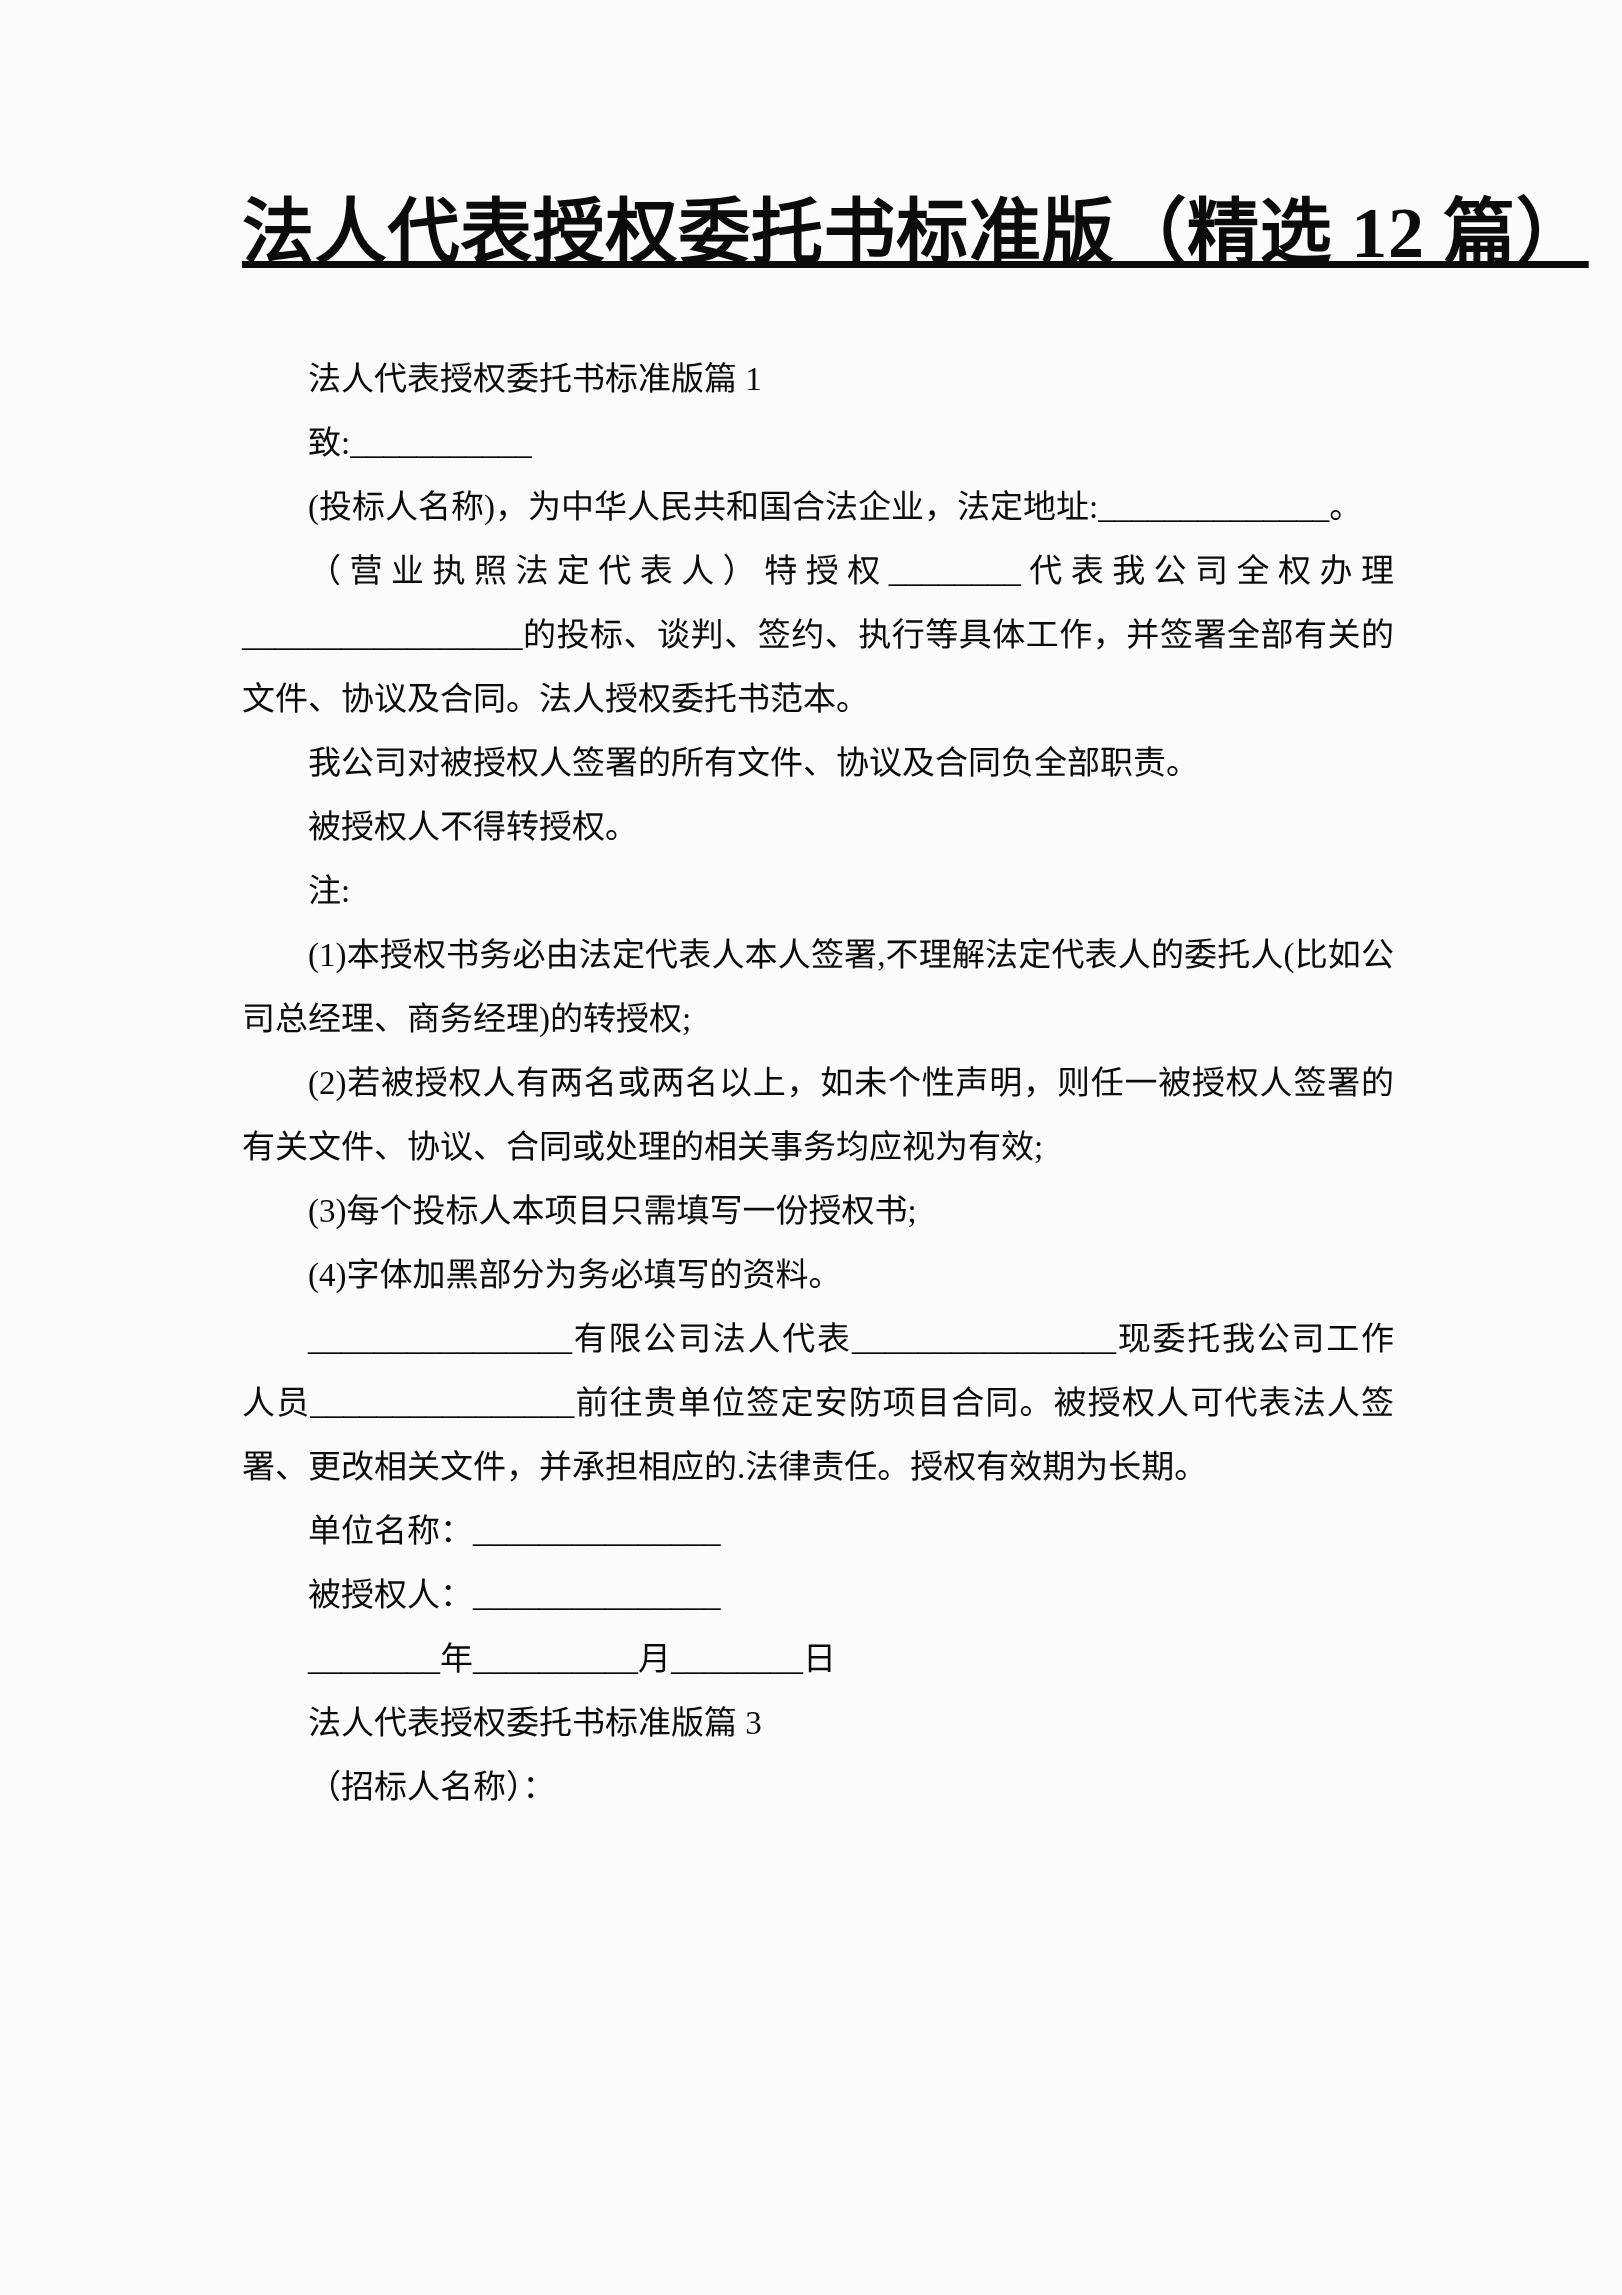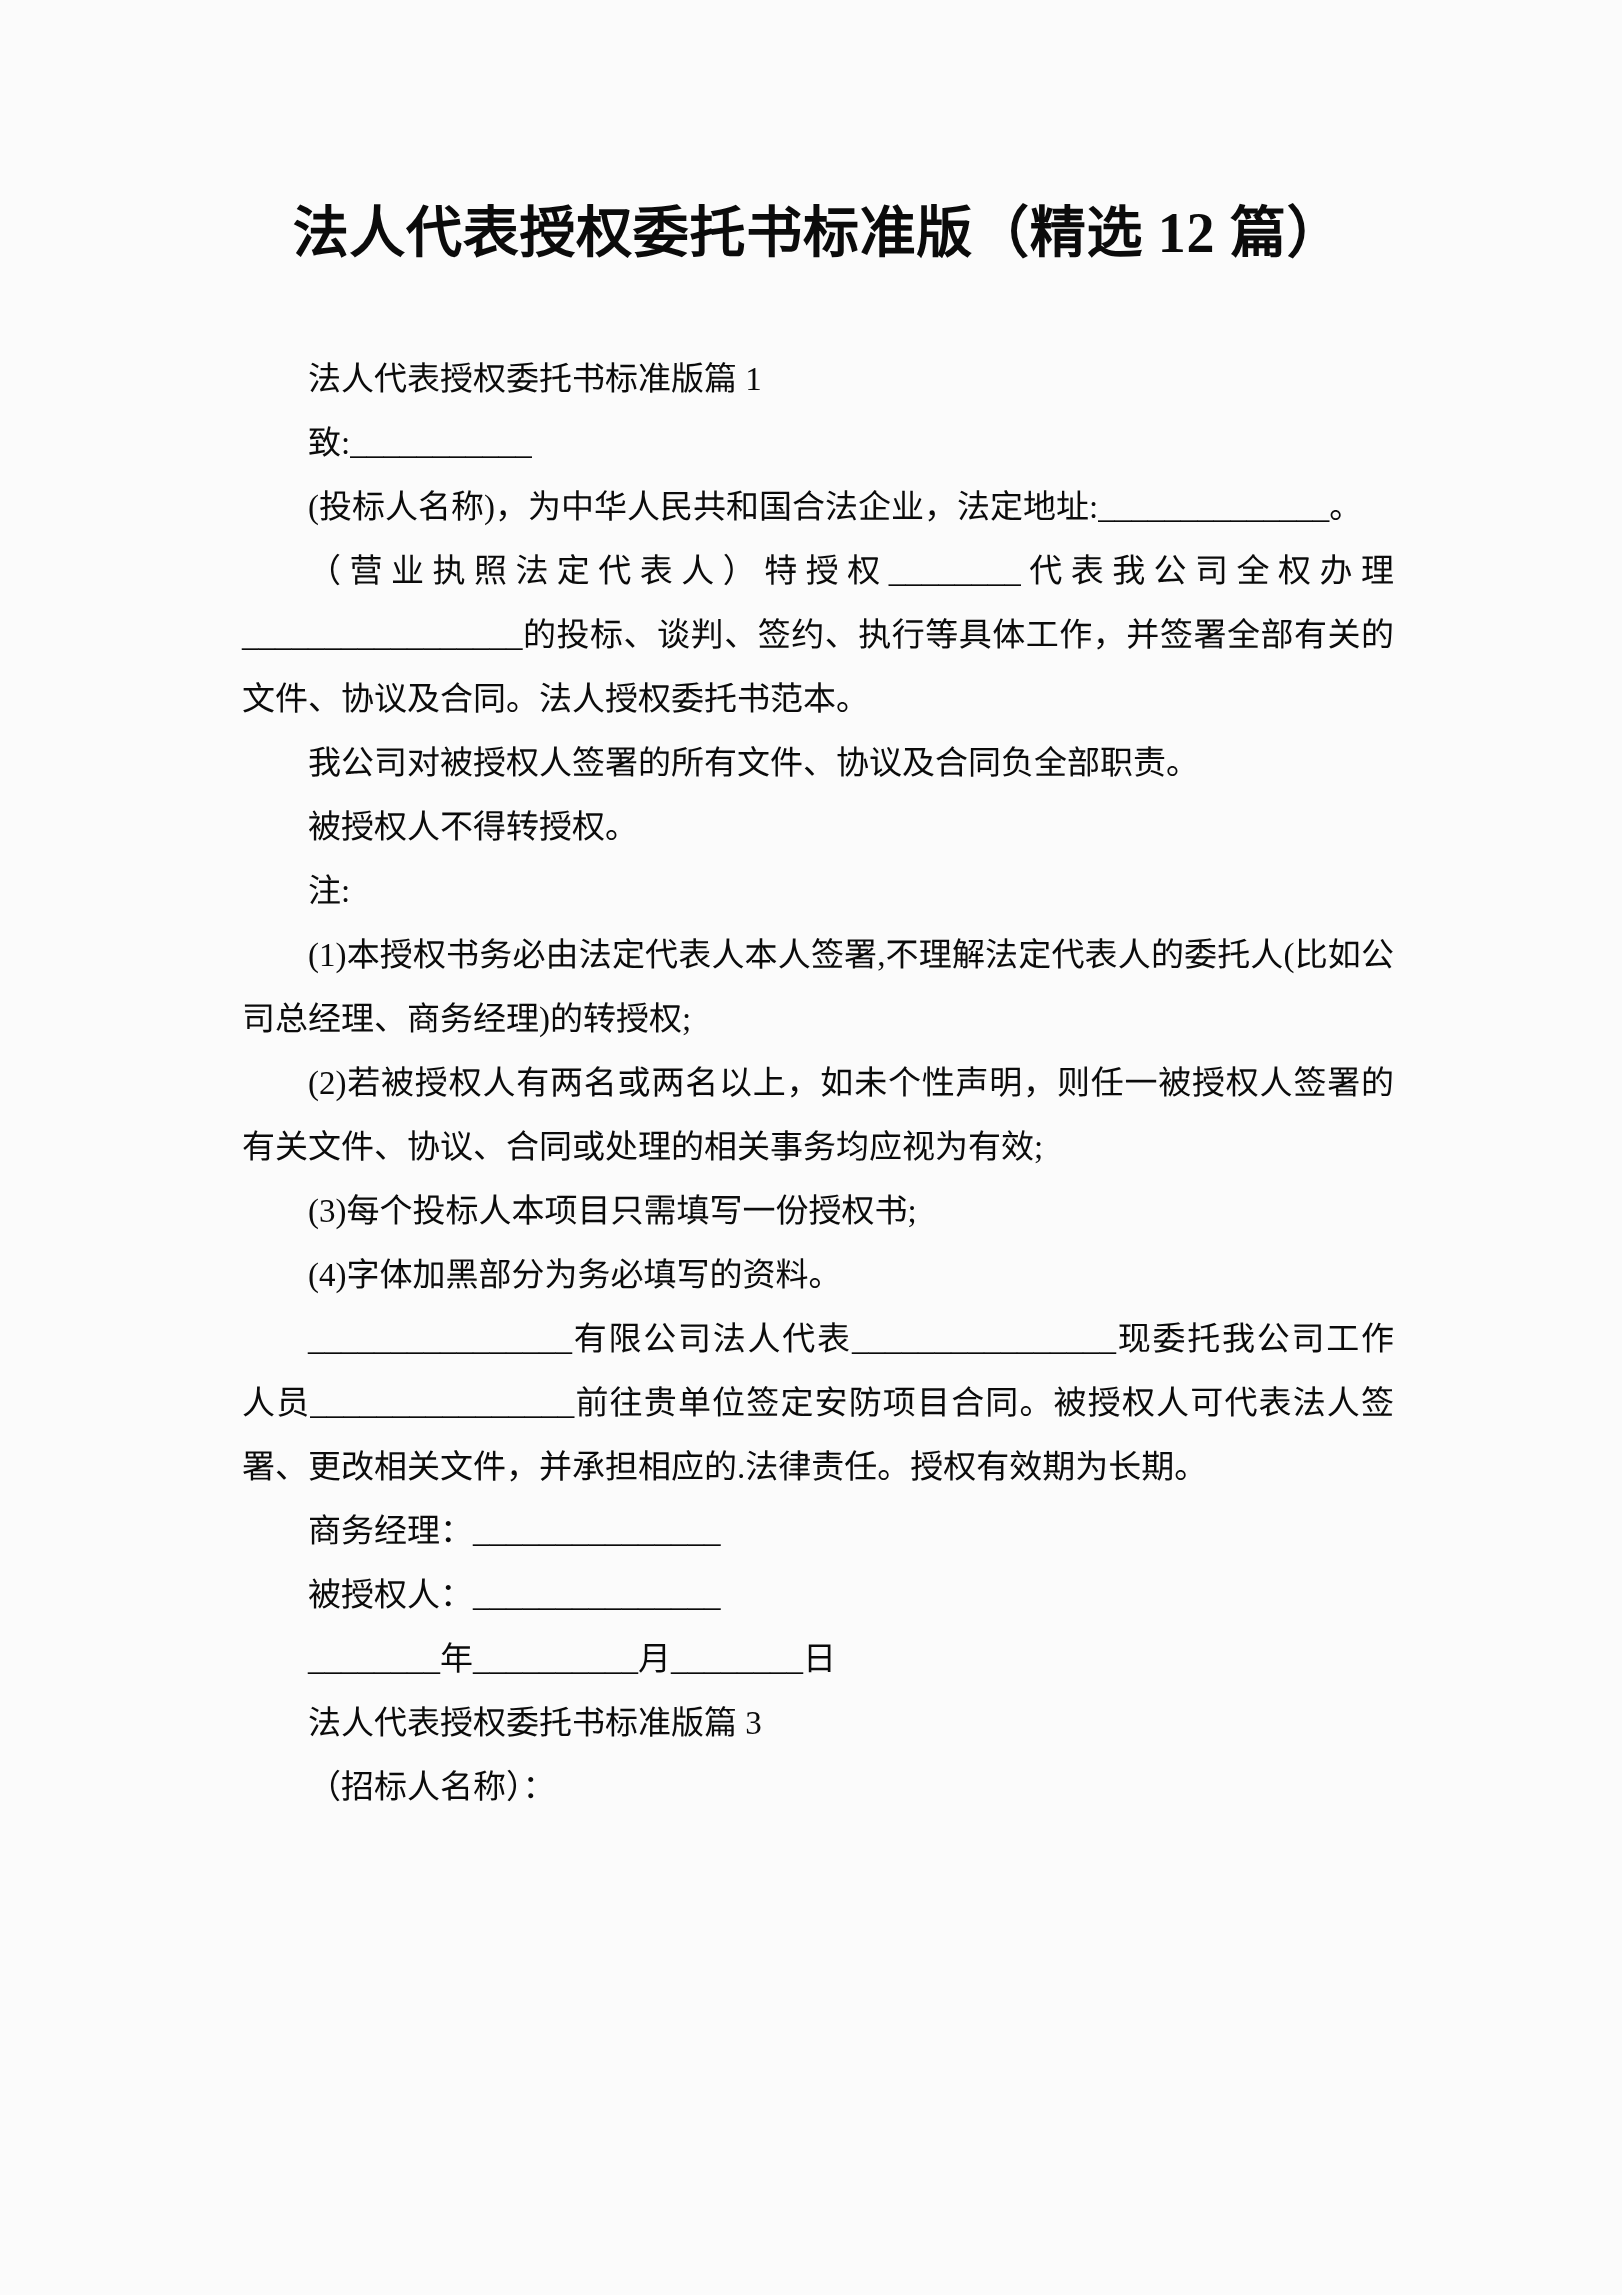--- a/index.html
+++ b/index.html
@@ -15,27 +15,28 @@
   }
   .page {
     box-sizing: border-box;
     width: 1623px;
     height: 2295px;
     padding: 195px 229px 0 242px;
     overflow: hidden;
     background: #fbfbfb;
   }
   .doc-title {
-    font-size: 56px;
+    font-size: 72px;
     font-weight: bold;
     line-height: 76px;
     margin: 0 0 76px 0;
     text-align: center;
     white-space: nowrap;
     letter-spacing: 0.7px;
+    text-decoration: underline;
   }
   .doc-body {
     width: 1152px;
   }
   .para {
     font-size: 33px;
     line-height: 64px;
     margin: 0;
     text-align: justify;
     text-indent: 2em;
@@ -54,20 +55,20 @@
     <p class="para">(投标人名称)，为中华人民共和国合法企业，法定地址:______________。</p>
     <p class="para">（营业执照法定代表人）特授权________代表我公司全权办理_________________的投标、谈判、签约、执行等具体工作，并签署全部有关的文件、协议及合同。法人授权委托书范本。</p>
     <p class="para">我公司对被授权人签署的所有文件、协议及合同负全部职责。</p>
     <p class="para">被授权人不得转授权。</p>
     <p class="para">注:</p>
     <p class="para">(1)本授权书务必由法定代表人本人签署,不理解法定代表人的委托人(比如公司总经理、商务经理)的转授权;</p>
     <p class="para">(2)若被授权人有两名或两名以上，如未个性声明，则任一被授权人签署的有关文件、协议、合同或处理的相关事务均应视为有效;</p>
     <p class="para">(3)每个投标人本项目只需填写一份授权书;</p>
     <p class="para">(4)字体加黑部分为务必填写的资料。</p>
     <p class="para">________________有限公司法人代表________________现委托我公司工作人员________________前往贵单位签定安防项目合同。被授权人可代表法人签署、更改相关文件，并承担相应的.法律责任。授权有效期为长期。</p>
-    <p class="para">商务经理：_______________</p>
+    <p class="para">单位名称：_______________</p>
     <p class="para">被授权人：_______________</p>
     <p class="para">________年__________月________日</p>
     <p class="para">法人代表授权委托书标准版篇 3</p>
     <p class="para">（招标人名称）：</p>
   </div>
 </div>
 
 
 </body></html>

